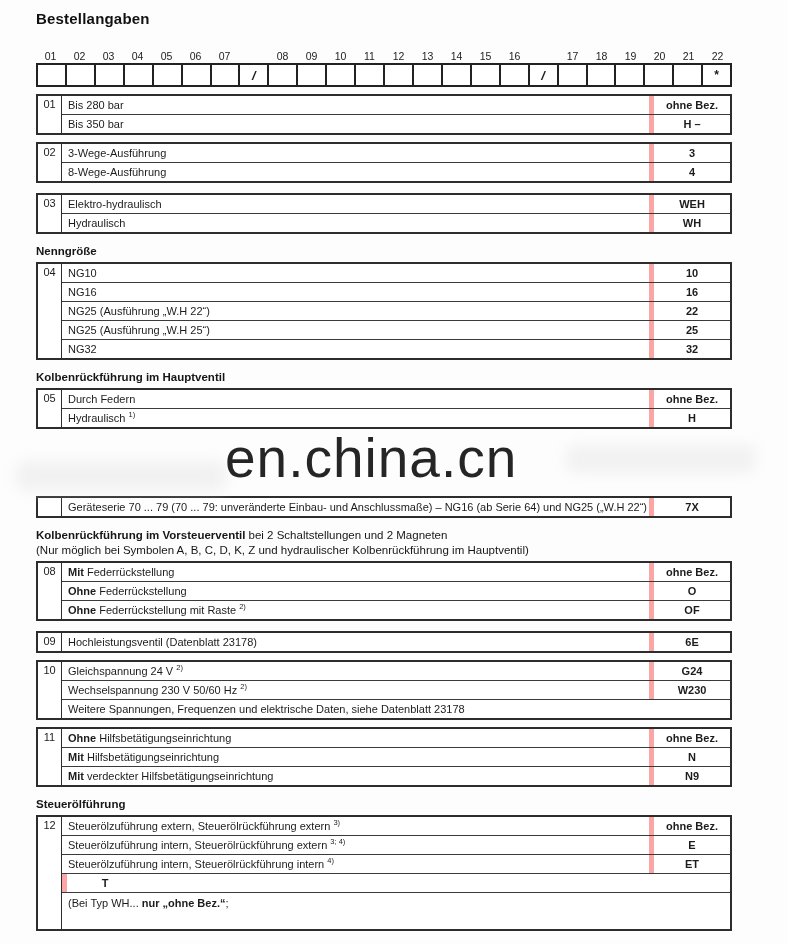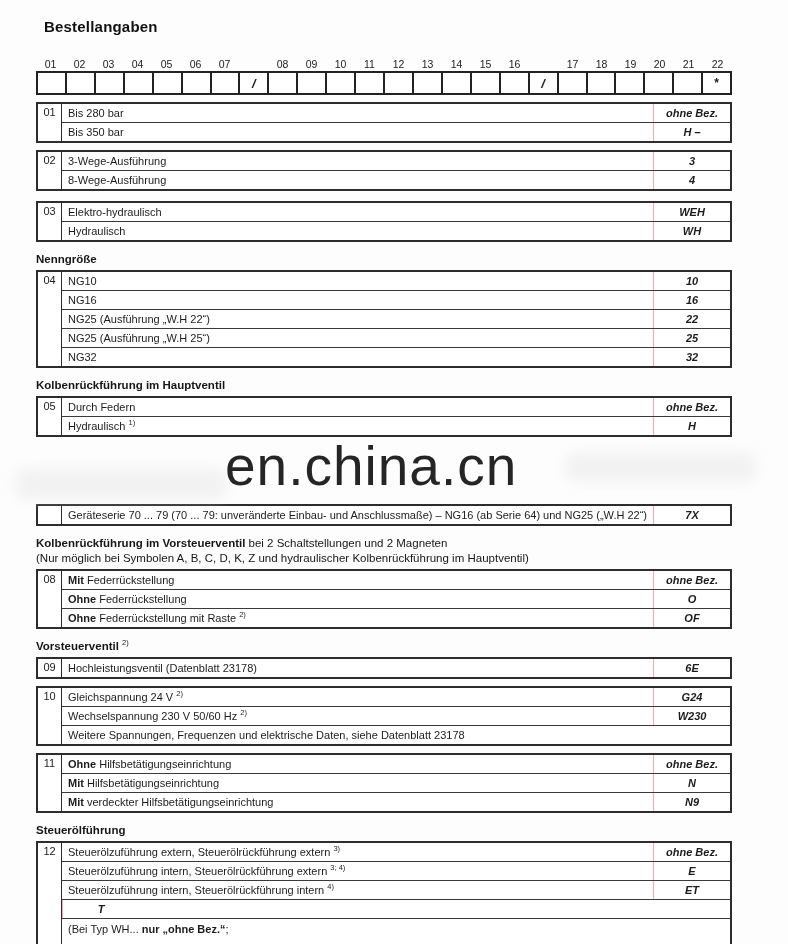--- a/index.html
+++ b/index.html
@@ -2,21 +2,21 @@
 <html><head>
 <meta charset="utf-8">
 <style>
   html,body{margin:0;padding:0;}
   body{
     width:788px;min-height:944px;background:#fdfdfd;
     font-family:"Liberation Sans","DejaVu Sans",sans-serif;
     color:#1c1c1c;position:relative;overflow:hidden;
   }
   .page{padding:10px 0 30px 36px;width:696px;position:relative;}
-  .title{font-size:15px;font-weight:bold;color:#111;margin:8px;line-height:18px;letter-spacing:.2px;}
+  .title{font-size:15px;font-weight:bold;color:#111;margin:0;line-height:18px;letter-spacing:.2px;}
 
   
   .strip-labels{display:flex;margin-top:22px;height:13px;font-size:10.5px;color:#222;}
   .strip-labels .slabel{flex:1;text-align:center;line-height:13px;}
   .strip{display:flex;height:20px;border:2px solid #222;background:#fff;}
   .strip .scell{flex:1;border-right:2px solid #222;display:flex;align-items:center;justify-content:center;
     font-size:12px;font-weight:bold;}
   .strip .scell:last-child{border-right:none;}
   .strip .slash{font-style:italic;font-size:13px;}
   .strip .star{font-size:12px;}
@@ -29,22 +29,22 @@
   .sec-h + .tbl{margin-top:3px;}
   .tbl{display:flex;border:2px solid #2d2d2d;background:#fff;}
   .numcol{width:23px;border-right:1px solid #2d2d2d;font-size:11px;text-align:center;
     padding-top:2px;color:#1c1c1c;flex-shrink:0;}
   .rows{flex:1;display:flex;flex-direction:column;min-width:0;}
   .row{display:flex;border-bottom:1px solid #3a3a3a;min-height:18px;align-items:stretch;}
   .row:last-child{border-bottom:none;}
   .cell-text{flex:1;padding:0 6px;font-size:11px;line-height:17px;display:block;
     white-space:nowrap;overflow:hidden;align-self:center;}
   .cell-text b{font-weight:bold;}
-  .cell-code{width:76px;flex-shrink:0;border-left:1px solid #fca5a5;display:flex;
-    align-items:center;justify-content:center;font-size:11px;font-weight:bold;font-style:italic;}
+  .cell-code{width:76px;flex-shrink:0;border-left:5px solid #fca5a5;display:flex;
+    align-items:center;justify-content:center;font-size:11px;font-weight:bold;}
   .row.noterow{min-height:36px;}
   .row.noterow .cell-text{white-space:normal;padding:2px 6px;align-self:flex-start;}
   .noteline{line-height:16px;font-size:11px;}
   .sup{font-size:7.5px;vertical-align:super;line-height:0;}
 
   
   .wm-zone{position:relative;height:56px;margin-top:4px;}
   .wm-text{position:absolute;left:189px;top:-4px;font-size:55px;line-height:58px;
     color:#000000;opacity:.85;letter-spacing:1px;white-space:nowrap;}
   .smudge{position:absolute;background:#e8e8e8;filter:blur(7px);opacity:.55;border-radius:8px;}
@@ -231,21 +231,20 @@
               <div class="cell-code">O</div>
             </div>
             <div class="row">
               <div class="cell-text"><b>Ohne</b> Federrückstellung mit Raste <span class="sup">2)</span></div>
               <div class="cell-code">OF</div>
             </div>
           </div>
         </div>
       </div>
       <div class="section has-header">
-        <div class="sec-h"><b>Vorsteuerventil </b><span class="sup">2)</span></div>
         <div class="tbl">
           <div class="numcol">09</div>
           <div class="rows">
             <div class="row">
               <div class="cell-text">Hochleistungsventil (Datenblatt 23178)</div>
               <div class="cell-code">6E</div>
             </div>
           </div>
         </div>
       </div>

